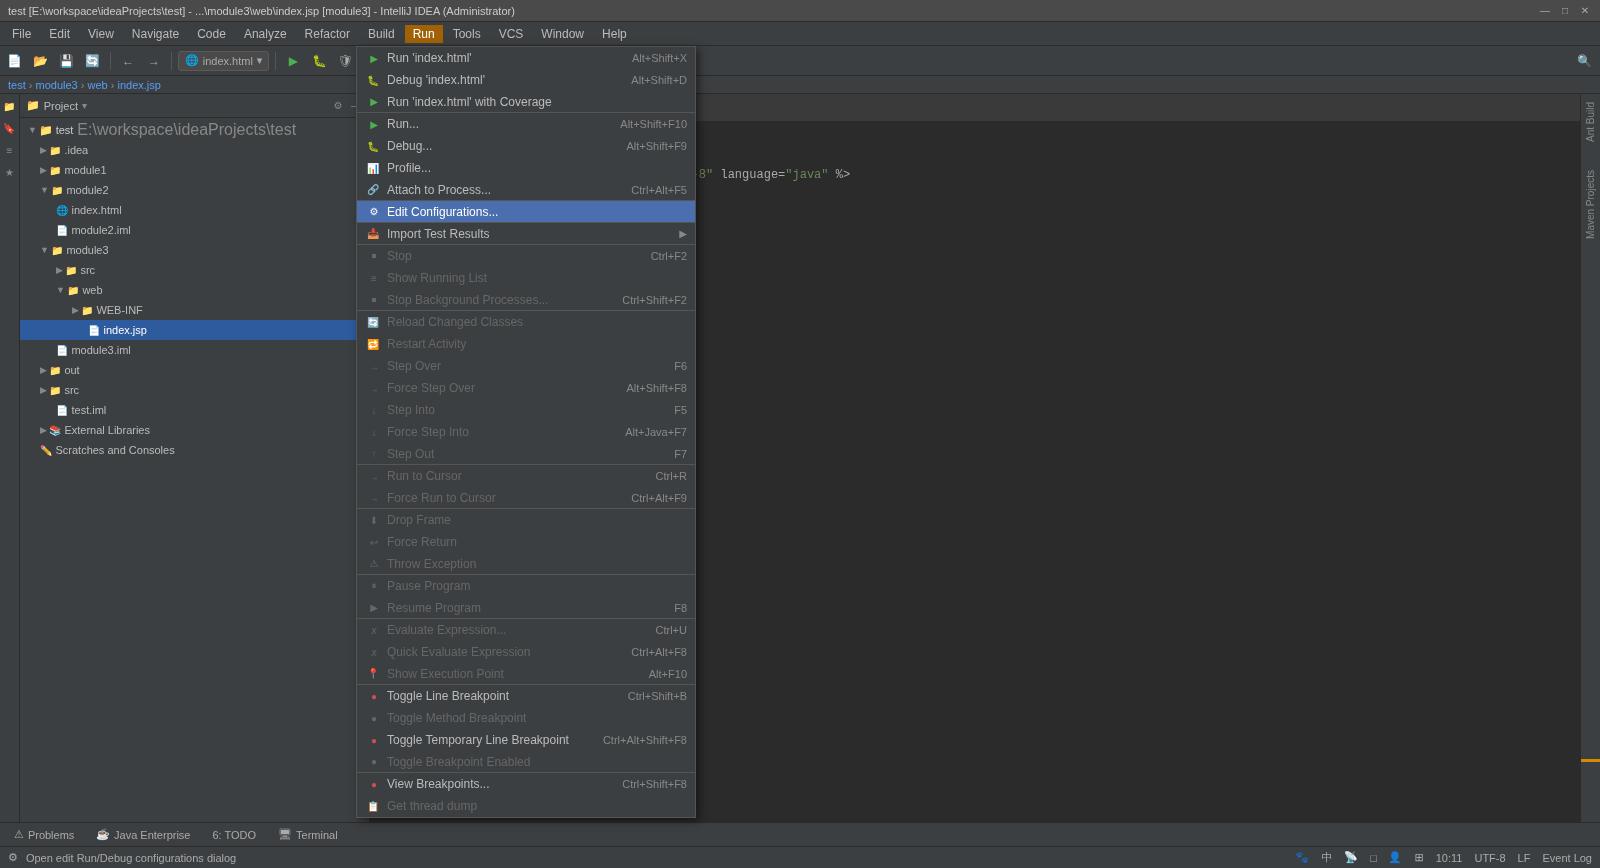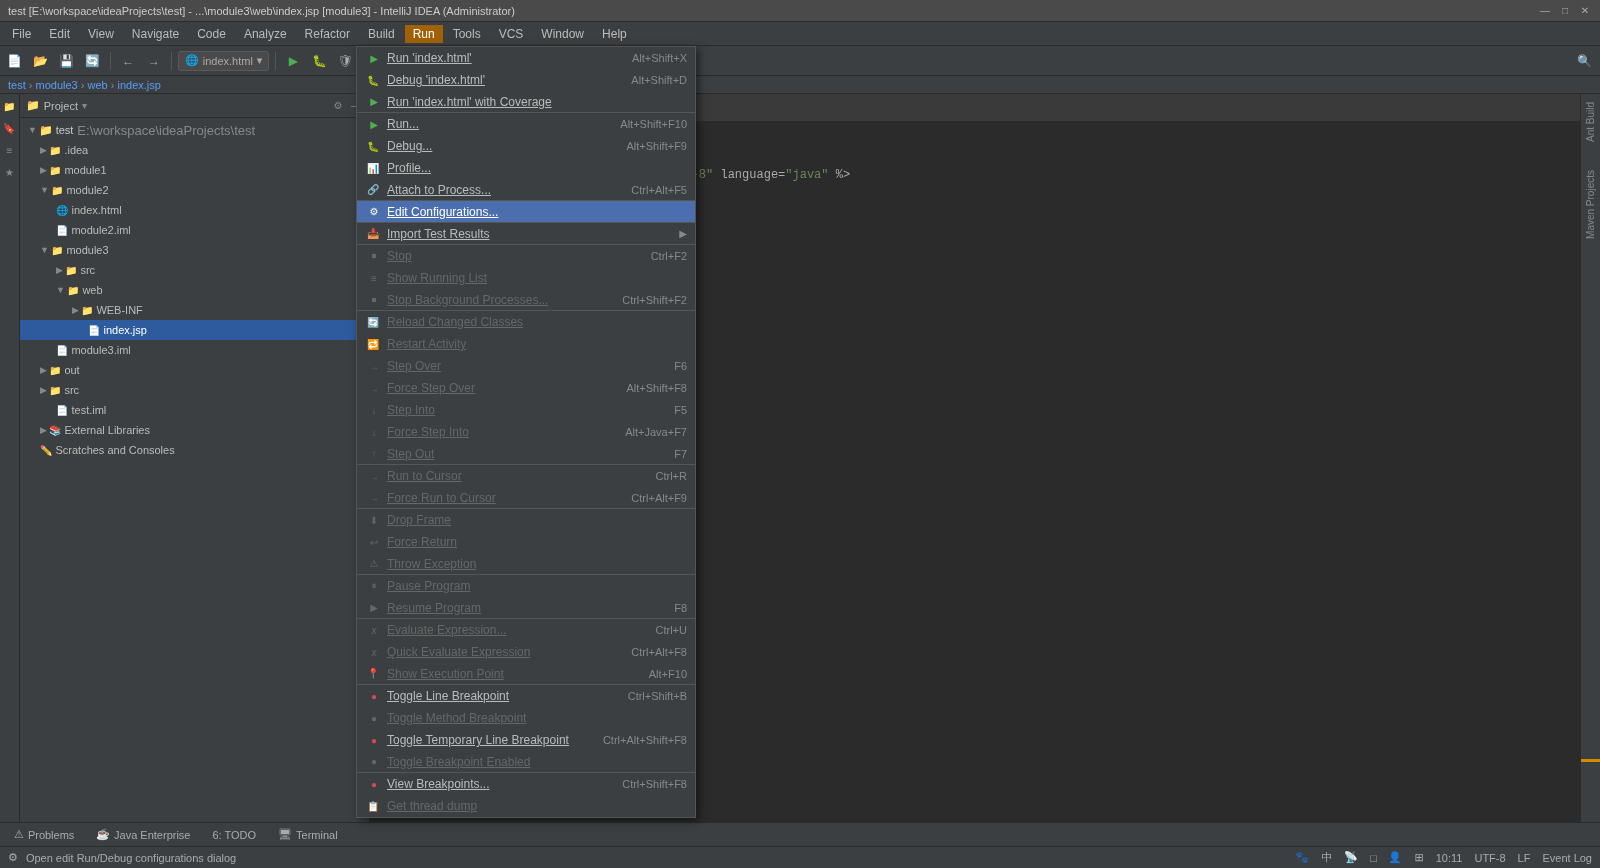--- a/index.html
+++ b/index.html
@@ -264,21 +264,20 @@
       height: 18px;
       display: flex;
       align-items: center;
       justify-content: center;
       margin-right: 4px;
       font-size: 10px;
       flex-shrink: 0;
     }
     .menu-row-label {
       flex: 1;
-      text-decoration: underline;
     }
     .menu-row-shortcut {
       color: #888;
       font-size: 11px;
       margin-left: 20px;
     }
     .menu-row-arrow {
       font-size: 10px;
       color: #888;
     }
@@ -425,21 +424,21 @@
         <div class="panel-icon">—</div>
       </div>
     </div>
     <div class="tree-area">
 
       <div class="tree-item">
         <span class="indent" style="width:4px;"></span>
         <span class="arrow">▼</span>
         <span class="icon">📁</span>
         <span style="color:#cccccc;">test</span>
-        <span style="color:#888; margin-left:4px; font-size:13px;">E:\workspace\ideaProjects\test</span>
+        <span style="color:#888; margin-left:4px; font-size:16px;">E:\workspace\ideaProjects\test</span>
       </div>
 
       <div class="tree-item">
         <span class="indent" style="width:16px;"></span>
         <span class="arrow">▶</span>
         <span class="icon" style="font-size:10px;">📁</span>
         <span>.idea</span>
       </div>
 
       <div class="tree-item">

